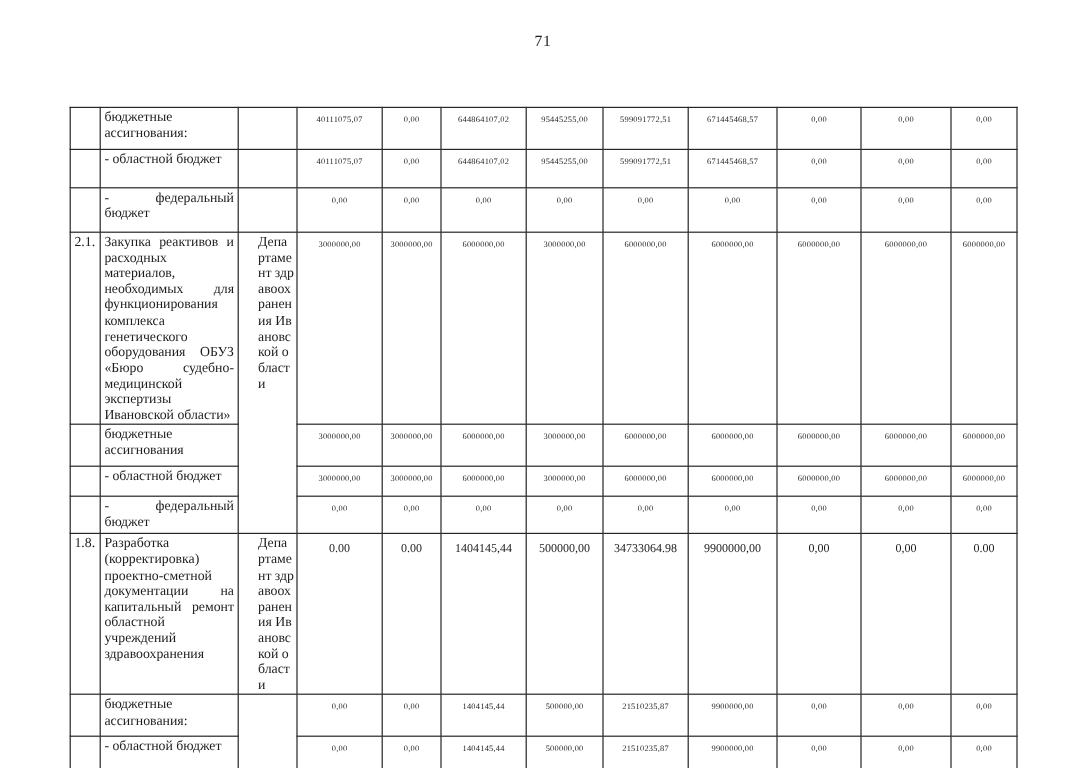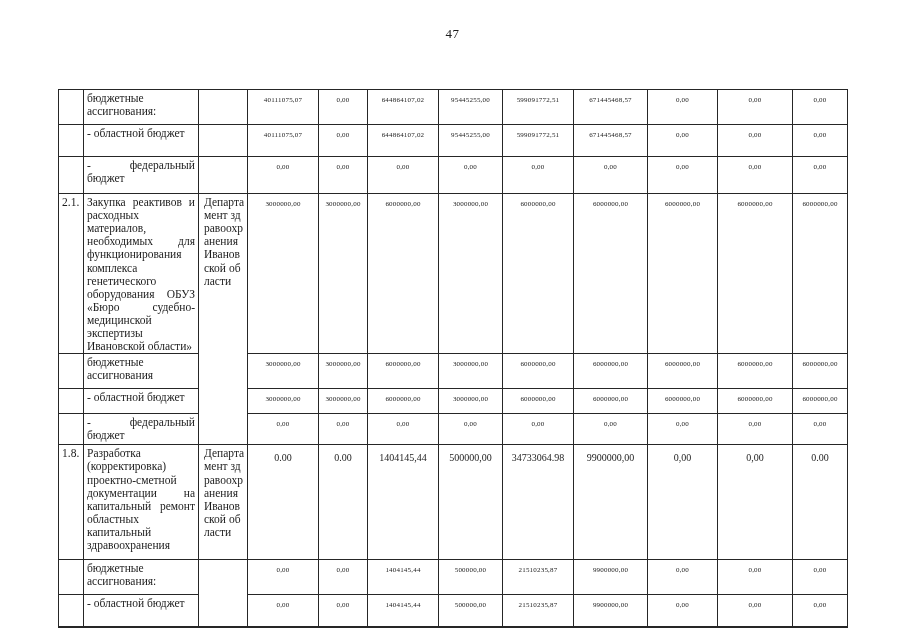--- a/index.html
+++ b/index.html
@@ -18,39 +18,39 @@
     border-collapse:collapse;table-layout:fixed;
     border:1px solid #262626;border-bottom-width:2px;margin-top:21px;
   }
   td{
     border:1px solid #262626;
     vertical-align:top;overflow:hidden;
     padding:0;
   }
   td.num{font-size:11.5px;padding:2px 1px 0 3px;}
   td.desc{font-size:11.5px;text-align:justify;padding:2px 3px 0 3px;line-height:1.14;}
-  td.dept{font-size:11.5px;word-break:break-all;padding:2px 2px 0 5px;line-height:1.14;}
+  td.dept{font-size:11.5px;word-break:break-all;padding:2px 2px 0 16px;line-height:1.14;}
   td.val{font-size:7px;text-align:center;padding-top:6px;letter-spacing:0.2px;}
   tr.large td.val{font-size:10px;padding-top:7px;letter-spacing:0;}
   tr:nth-child(1){height:35px;}
   tr:nth-child(2){height:32px;}
   tr:nth-child(3){height:37px;}
   tr:nth-child(4){height:160px;}
   tr:nth-child(5){height:35px;}
   tr:nth-child(6){height:25px;}
   tr:nth-child(7){height:31px;}
   tr:nth-child(8){height:115px;}
   tr:nth-child(9){height:35px;}
   tr:nth-child(10){height:32px;}
 </style>
 </head>
 <body>
 
 <div class="page">
-  <div class="page-number">47</div>
+  <div class="page-number">71</div>
 
   <table class="budget-table">
     <colgroup>
       <col style="width:25px">
       <col style="width:115px">
       <col style="width:49px">
       <col style="width:71px">
       <col style="width:49px">
       <col style="width:71px">
       <col style="width:64px">
@@ -151,21 +151,21 @@
           <td class="val">0,00</td>
           <td class="val">0,00</td>
           <td class="val">0,00</td>
           <td class="val">0,00</td>
           <td class="val">0,00</td>
           <td class="val">0,00</td>
           <td class="val">0,00</td>
         </tr>
         <tr class="large">
           <td class="num">1.8.</td>
-          <td class="desc">Разработка (корректировка) проектно-сметной документации на капитальный ремонт областных капитальный здравоохранения</td>
+          <td class="desc">Разработка (корректировка) проектно-сметной документации на капитальный ремонт областной учреждений здравоохранения</td>
           <td class="dept">Департамент здравоохранения Ивановской области</td>
           <td class="val">0.00</td>
           <td class="val">0.00</td>
           <td class="val">1404145,44</td>
           <td class="val">500000,00</td>
           <td class="val">34733064.98</td>
           <td class="val">9900000,00</td>
           <td class="val">0,00</td>
           <td class="val">0,00</td>
           <td class="val">0.00</td>

